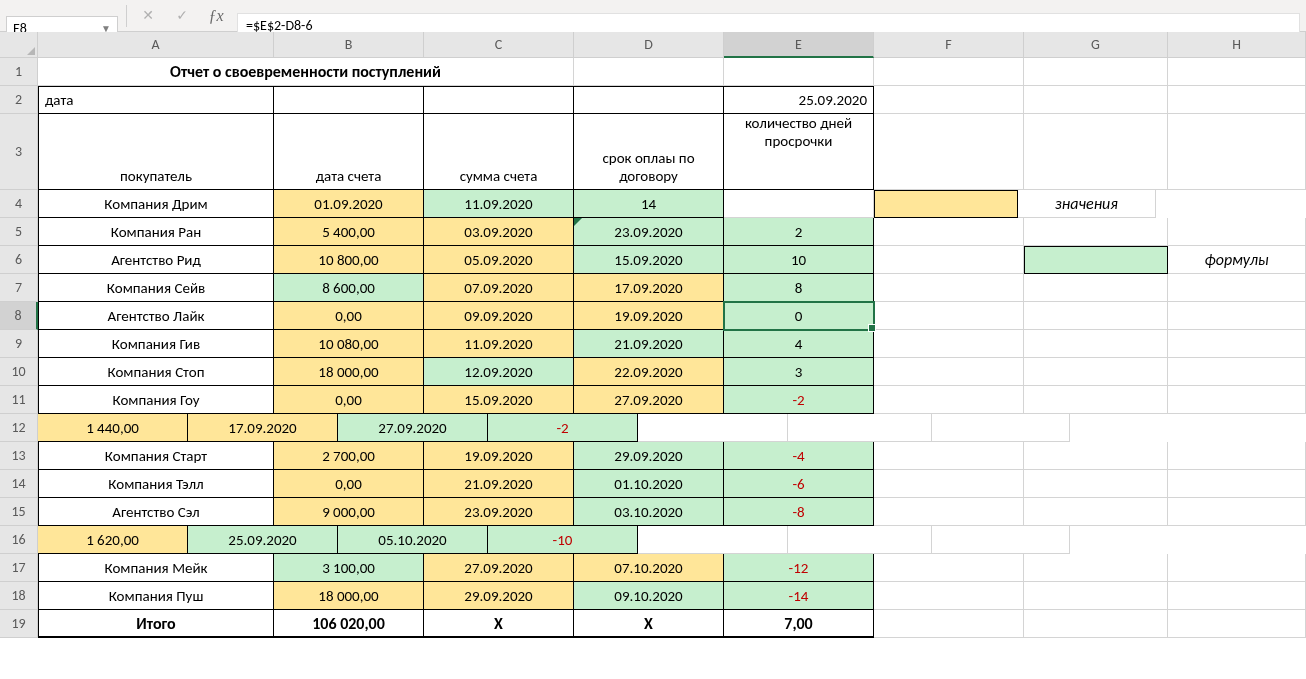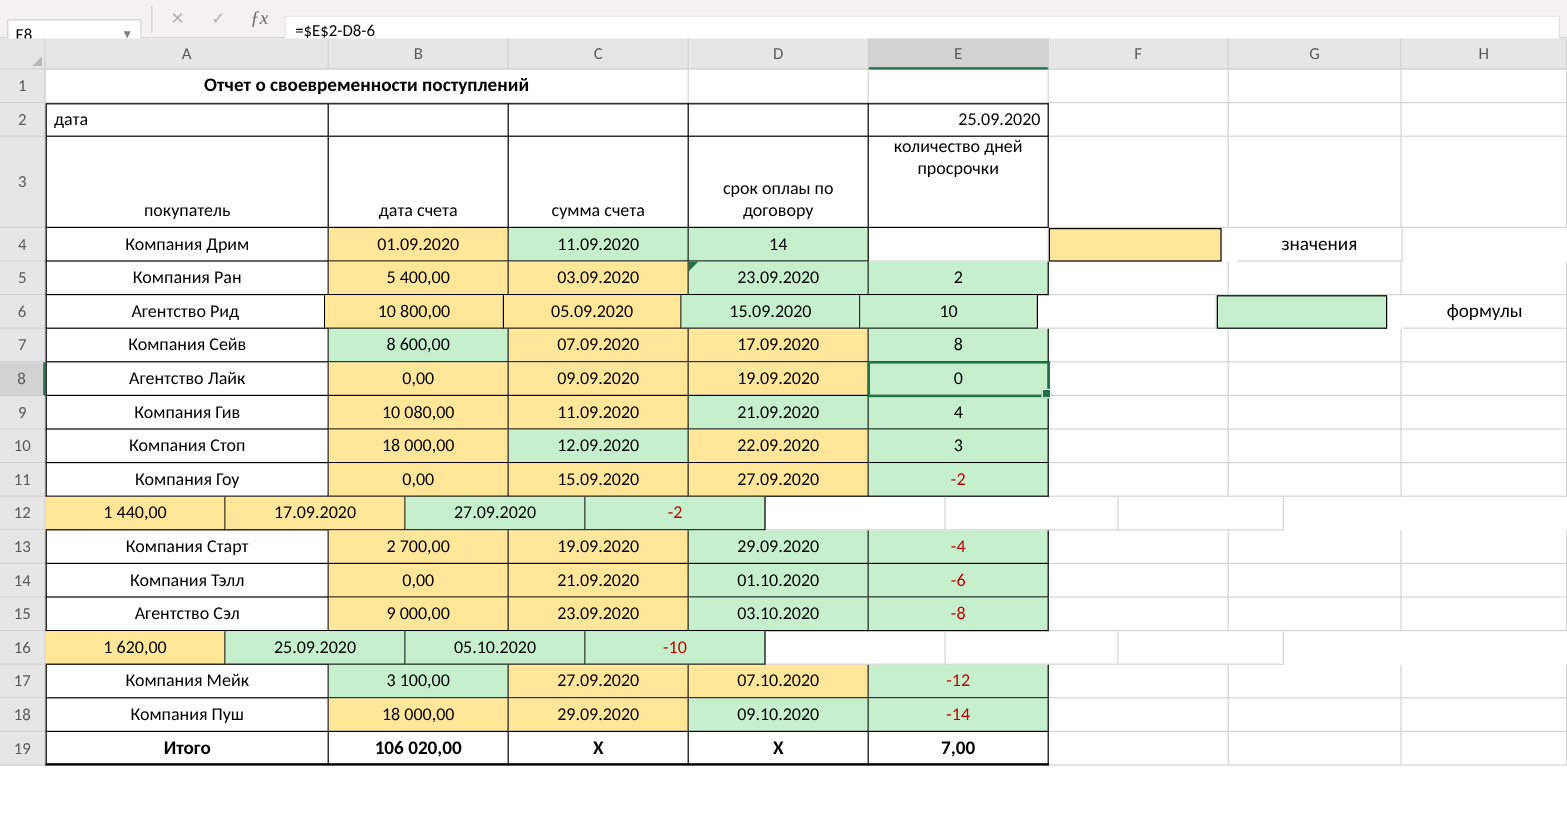--- a/index.html
+++ b/index.html
@@ -155,21 +155,21 @@
 
   
   .cell.bA { border-left: 1px solid #000; }
 
   
   .fill-y { background: #ffe699; }
   .fill-g { background: #c6efce; }
   .neg { color: #c00000; }
 
   .bold { font-weight: 700; font-size: 16px; }
-  .italic { font-size: 16px; margin-left: 13px; }
+  .italic { font-style: italic; font-size: 16px; }
 
   
   .cell.active {
     outline: 2px solid #217346;
     outline-offset: -1px;
     z-index: 3;
   }
   .cell.active::after {
     content: "";
     position: absolute;

